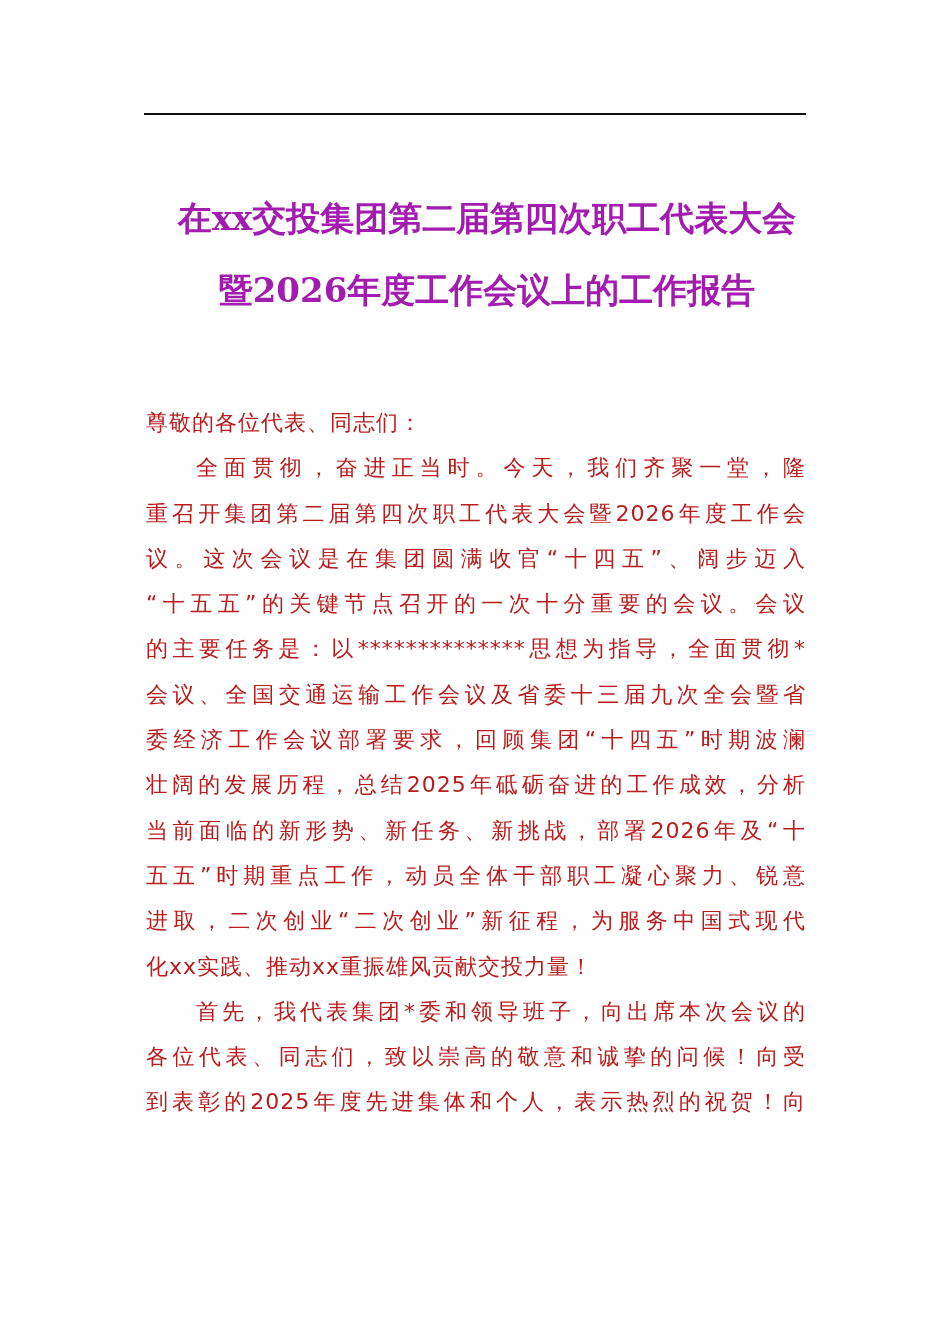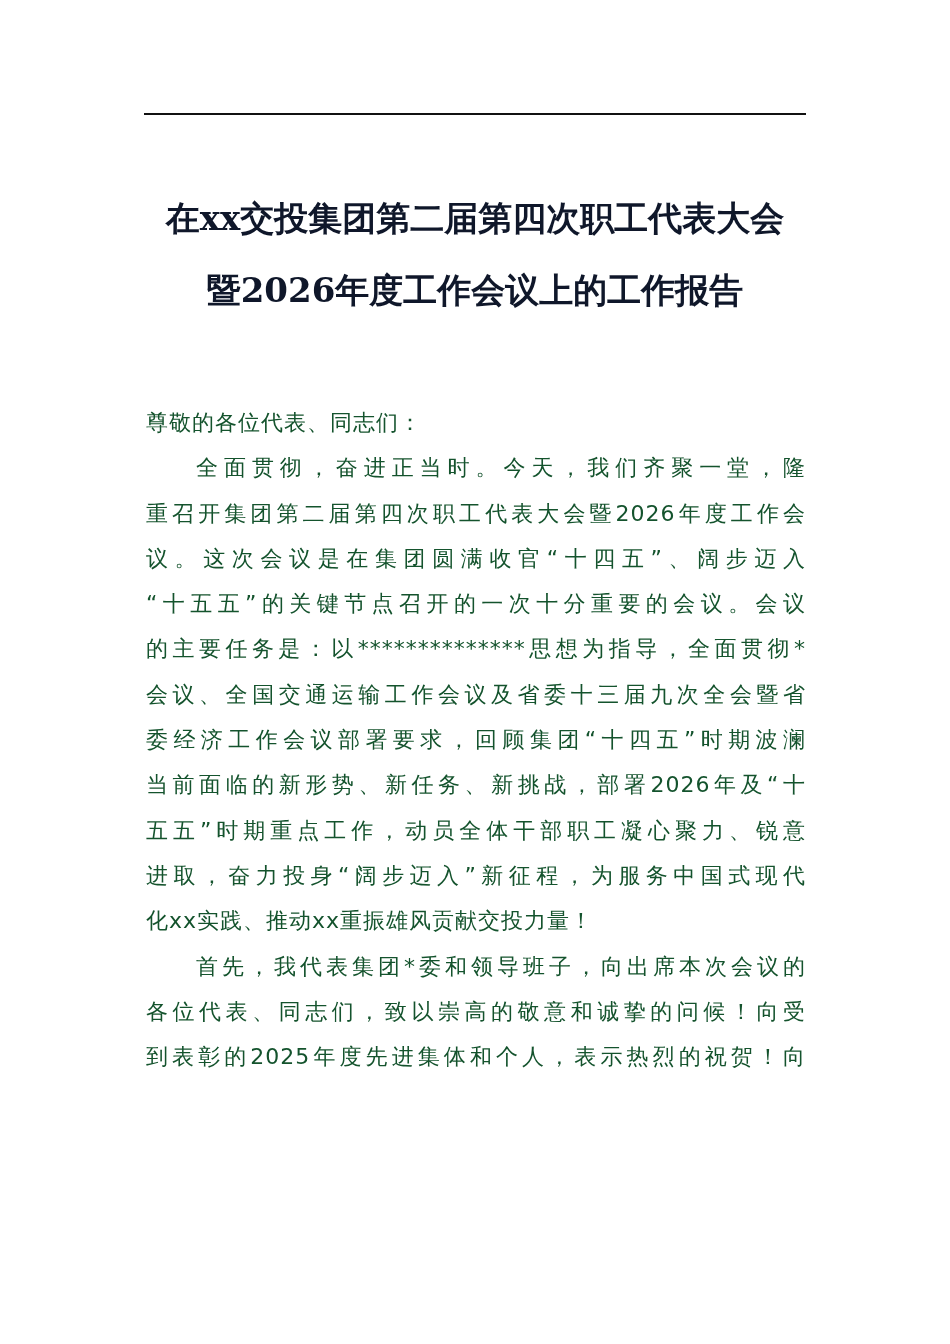--- a/index.html
+++ b/index.html
@@ -1,26 +1,26 @@
 <!DOCTYPE html>
 <html><head>
 <meta charset="utf-8">
 <style>
   html, body { margin: 0; padding: 0; background: #ffffff; }
   body { width: 950px; height: 1344px; position: relative; overflow: hidden; }
   .page { position: absolute; left: 0; top: 0; width: 950px; height: 1344px; background: #fff; }
   .header-rule { position: absolute; left: 144px; top: 113px; width: 662px; height: 2px; background: #111; }
-  .title { position: absolute; left: 140px; width: 670px; text-align: center;
+  .title { position: absolute; left: 152px; width: 670px; text-align: center;
            font-family: "DejaVu Serif", "Liberation Serif", serif; font-weight: bold;
-           font-size: 34px; color: #0f172a; white-space: nowrap; letter-spacing: 0px; }
+           font-size: 34px; color: #a21caf; white-space: nowrap; letter-spacing: 0px; }
   .title.l1 { top: 196px; }
   .title.l2 { top: 268px; }
   .body-text { position: absolute; left: 146px; top: 400px; width: 660px;
                font-family: "DejaVu Sans", "Liberation Sans", sans-serif; font-size: 22px;
-               color: #14532d; }
+               color: #b91c1c; }
   .line { height: 45.3px; line-height: 45.3px; white-space: nowrap; text-align: justify;
           text-align-last: justify; letter-spacing: 1px; }
   .line.last { text-align-last: left; }
   .line.indent { padding-left: 50px; }
   .line.salut { text-align-last: left; }
 </style>
 </head>
 <body>
 
 <div class="page">
@@ -33,23 +33,24 @@
     <div class="line salut">尊敬的各位代表、同志们：</div>
 
     <div>
       <div class="line indent">全面贯彻，奋进正当时。今天，我们齐聚一堂，隆</div>
       <div class="line">重召开集团第二届第四次职工代表大会暨2026年度工作会</div>
       <div class="line">议。这次会议是在集团圆满收官“十四五”、阔步迈入</div>
       <div class="line">“十五五”的关键节点召开的一次十分重要的会议。会议</div>
       <div class="line">的主要任务是：以**************思想为指导，全面贯彻*</div>
       <div class="line">会议、全国交通运输工作会议及省委十三届九次全会暨省</div>
       <div class="line">委经济工作会议部署要求，回顾集团“十四五”时期波澜</div>
+      <div class="line">壮阔的发展历程，总结2025年砥砺奋进的工作成效，分析</div>
       <div class="line">当前面临的新形势、新任务、新挑战，部署2026年及“十</div>
       <div class="line">五五”时期重点工作，动员全体干部职工凝心聚力、锐意</div>
-      <div class="line">进取，奋力投身“阔步迈入”新征程，为服务中国式现代</div>
+      <div class="line">进取，二次创业“二次创业”新征程，为服务中国式现代</div>
       <div class="line last">化xx实践、推动xx重振雄风贡献交投力量！</div>
     </div>
 
     <div>
       <div class="line indent">首先，我代表集团*委和领导班子，向出席本次会议的</div>
       <div class="line">各位代表、同志们，致以崇高的敬意和诚挚的问候！向受</div>
       <div class="line">到表彰的2025年度先进集体和个人，表示热烈的祝贺！向</div>
     </div>
   </div>
 </div>

